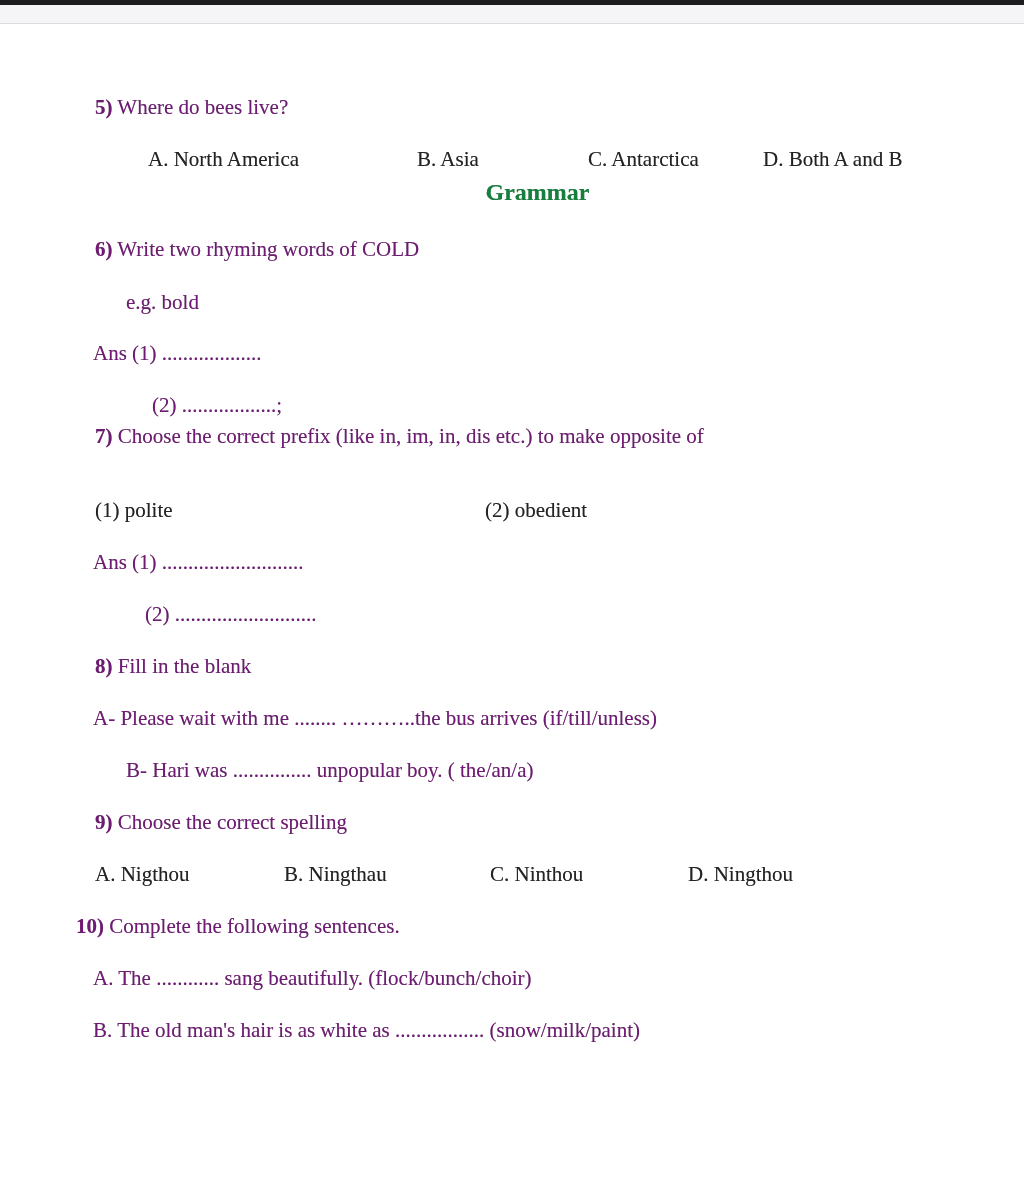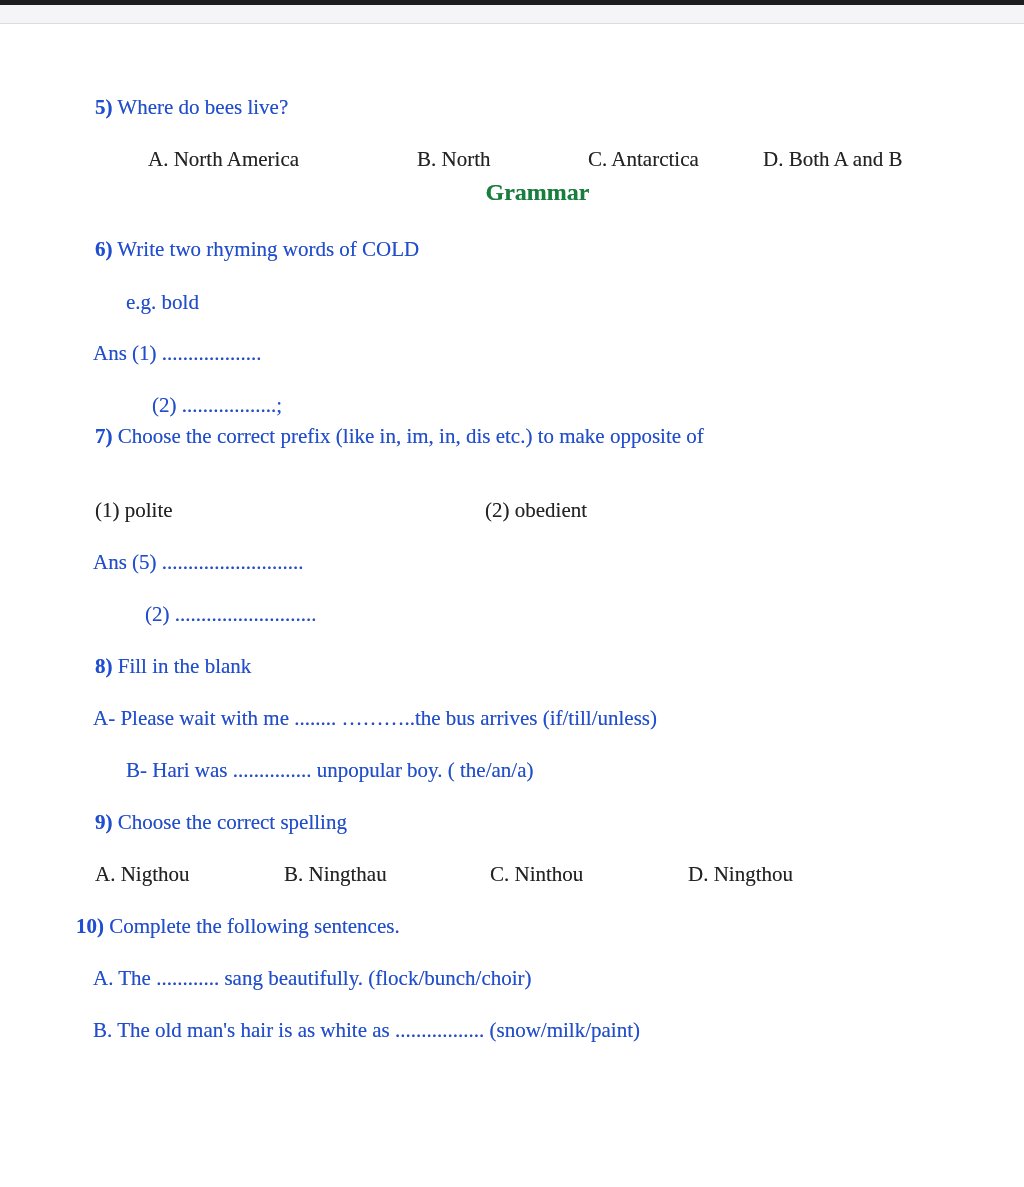--- a/index.html
+++ b/index.html
@@ -22,21 +22,21 @@
   }
   .page{
     position:absolute;left:0;top:24px;width:1024px;height:1163px;
     background:#ffffff;
   }
   .line{
     position:absolute;
     white-space:nowrap;
     font-size:21px;
     line-height:26px;
-    color:#1d4ed8;
+    color:#701a75;
     text-shadow:0 0 0.6px rgba(50,50,50,0.45);
   }
   .line b{font-weight:bold;}
   .row{position:absolute;left:0;top:0;width:1024px;height:26px;}
   .row .opt{
     position:absolute;
     white-space:nowrap;
     font-size:21px;line-height:26px;color:#232323;
     text-shadow:0 0 0.6px rgba(50,50,50,0.45);
   }
@@ -75,40 +75,40 @@
 
 <div class="topbar"></div>
 <div class="chromestrip"></div>
 
 <div class="page">
 
   <div class="line y-q5"><b>5)</b><span> Where do bees live?</span></div>
 
   <div class="row y-q5o">
     <span class="opt o1">A. North America</span>
-    <span class="opt o2">B. North</span>
+    <span class="opt o2">B. Asia</span>
     <span class="opt o3">C. Antarctica</span>
     <span class="opt o4">D. Both A and B</span>
   </div>
 
   <div class="heading">Grammar</div>
 
   <div class="line y-q6"><b>6)</b><span> Write two rhyming words of COLD</span></div>
   <div class="line y-eg">e.g. bold</div>
   <div class="line y-a61">Ans  (1) ...................</div>
   <div class="line y-a62">(2) ..................;</div>
 
   <div class="line y-q7"><b>7)</b><span> Choose the correct prefix (like in, im, in, dis etc.) to make opposite of</span></div>
 
   <div class="row y-q7i">
     <span class="opt i1">(1) polite</span>
     <span class="opt i2">(2) obedient</span>
   </div>
 
-  <div class="line y-a71">Ans (5) ...........................</div>
+  <div class="line y-a71">Ans (1) ...........................</div>
   <div class="line y-a72">(2) ...........................</div>
 
   <div class="line y-q8"><b>8)</b><span> Fill in the blank</span></div>
   <div class="line y-q8a">A- Please wait with me ........ ………..the bus arrives (if/till/unless)</div>
   <div class="line y-q8b">B- Hari was ............... unpopular boy. ( the/an/a)</div>
 
   <div class="line y-q9"><b>9)</b><span> Choose the correct spelling</span></div>
 
   <div class="row y-q9o">
     <span class="opt p1">A. Nigthou</span>

